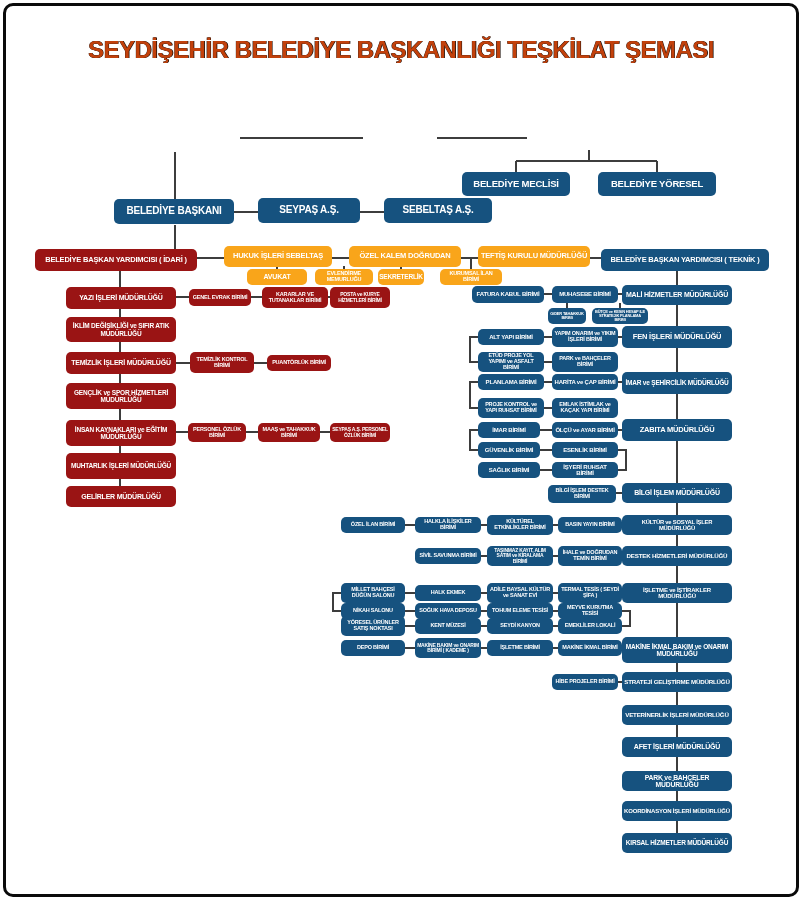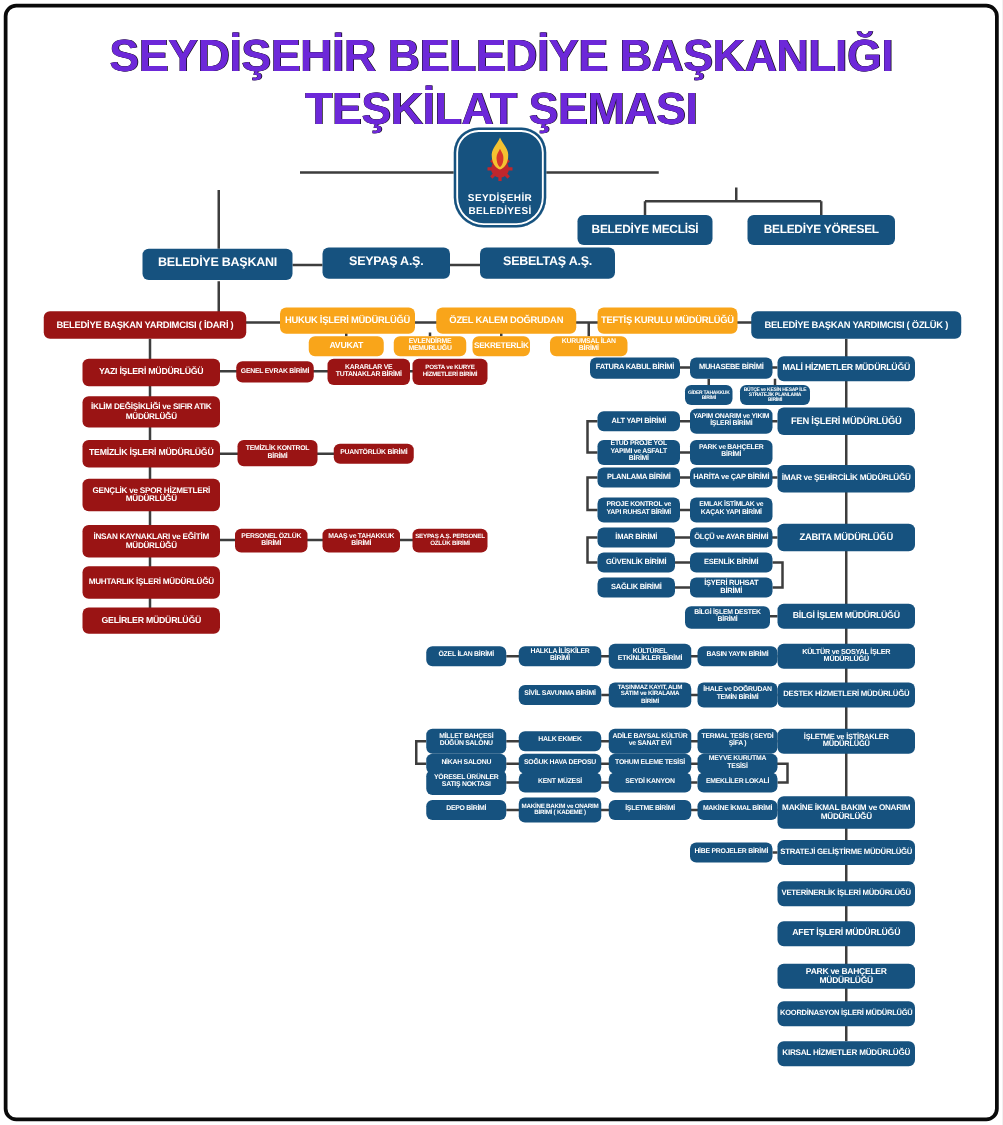--- a/index.html
+++ b/index.html
@@ -1,20 +1,20 @@
 <!DOCTYPE html>
 <html style="--blue: #16527F; --red: #9A1414; --orange: #F9A51A;"><head>
 <meta charset="utf-8">
 <style>
   html,body{margin:0;padding:0;background:#e8e8e8;}
   #canvas{position:relative;width:802px;height:900px;background:#ffffff;overflow:hidden;
           font-family:"Liberation Sans","DejaVu Sans",sans-serif;}
   #frame{position:absolute;inset:3px;border:3px solid #0a0a0a;border-radius:10px;pointer-events:none;z-index:5;}
-  #title{position:absolute;left:0;top:24px;width:100%;text-align:center;font-size:36px;font-weight:bold;
-         letter-spacing:-0.5px;color:#6d28d9;text-shadow:0.6px 0 #0d0d0d,-0.3px 0 #0d0d0d;z-index:2;}
+  #title{position:absolute;left:0;top:36px;width:100%;text-align:center;font-size:24px;font-weight:bold;
+         letter-spacing:-0.5px;color:#c2410c;text-shadow:0.6px 0 #0d0d0d,-0.3px 0 #0d0d0d;z-index:2;}
   #wires{position:absolute;left:0;top:0;z-index:1;}
   .node{position:absolute;box-sizing:border-box;display:flex;align-items:center;justify-content:center;
         text-align:center;color:#fff;font-weight:bold;border-radius:5px;line-height:1.08;padding:1px 2px;
         letter-spacing:-0.2px;z-index:2;
         left:calc(var(--x)*1px);top:calc(var(--y)*1px);width:calc(var(--w)*1px);height:calc(var(--h)*1px);
         font-size:calc(var(--fs)*1px);}
   .b{background:var(--blue,#16527F);}
   .r{background:var(--red,#9A1414);}
   .o{background:var(--orange,#F9A51A);}
   #logo{position:absolute;left:363px;top:102px;width:74px;height:80px;background:var(--blue,#16527F);
@@ -47,47 +47,32 @@
       M616 493H622
       M405 525H622
       M481 556H622
       M405 593H622 M341 593H333V611H341
       M405 611H622 M622 611H630V626H622
       M405 626H558
       M405 648H622
       M618 682H622"></path>
   </svg>
 
-  <div id="logo">
-    <svg width="30" height="36" viewBox="0 0 30 36" style="margin-top:7px;">
-      <g stroke="#C0272D" stroke-width="2.6">
-        <line x1="15" y1="16" x2="15" y2="36"></line>
-          <line x1="5" y1="26" x2="25" y2="26"></line>
-        <line x1="8" y1="19" x2="22" y2="33"></line>
-          <line x1="22" y1="19" x2="8" y2="33"></line>
-      </g>
-      <circle cx="15" cy="26" r="7.2" fill="#C0272D"></circle>
-      <path d="M15 1 C18 8 22.5 10 21.5 17 C21 22.5 18.2 25.6 15 26.6 C11.8 25.6 9 22.5 8.5 17 C7.5 10 12 8 15 1 Z" fill="#F4C231"></path>
-      <path d="M15 10 C17 14 18.2 15.2 17.6 19.4 C17.2 22.4 16.1 24 15 24.5 C13.9 24 12.8 22.4 12.4 19.4 C11.8 15.2 13 14 15 10 Z" fill="#D8372A"></path>
-    </svg>
-    <span class="lg-txt" style="margin-top:9px;">SEYDİŞEHİR</span>
-    <span class="lg-txt">BELEDİYESİ</span>
-  </div>
 
   <div class="node b" style="--x:462;--y:172;--w:108;--h:24;--fs:9.5">BELEDİYE MECLİSİ</div>
   <div class="node b" style="--x:598;--y:172;--w:118;--h:24;--fs:9.5">BELEDİYE YÖRESEL</div>
   <div class="node b" style="--x:114;--y:199;--w:120;--h:25;--fs:10">BELEDİYE BAŞKANI</div>
   <div class="node b" style="--x:258;--y:198;--w:102;--h:25;--fs:10">SEYPAŞ A.Ş.</div>
   <div class="node b" style="--x:384;--y:198;--w:108;--h:25;--fs:10">SEBELTAŞ A.Ş.</div>
 
   <div class="node r" style="--x:35;--y:249;--w:162;--h:22;--fs:7.5">BELEDİYE BAŞKAN YARDIMCISI ( İDARİ )</div>
-  <div class="node o" style="--x:224;--y:246;--w:108;--h:21;--fs:7.5">HUKUK İŞLERİ MÜDÜRLÜĞÜ</div>
+  <div class="node o" style="--x:224;--y:246;--w:108;--h:21;--fs:7.5">HUKUK İŞLERİ SEBELTAŞ</div>
   <div class="node o" style="--x:349;--y:246;--w:112;--h:21;--fs:7.5">ÖZEL KALEM DOĞRUDAN</div>
   <div class="node o" style="--x:478;--y:246;--w:112;--h:21;--fs:7.5">TEFTİŞ KURULU MÜDÜRLÜĞÜ</div>
-  <div class="node b" style="--x:601;--y:249;--w:168;--h:22;--fs:7.5">BELEDİYE BAŞKAN YARDIMCISI ( ÖZLÜK )</div>
+  <div class="node b" style="--x:601;--y:249;--w:168;--h:22;--fs:7.5">BELEDİYE BAŞKAN YARDIMCISI ( TEKNİK )</div>
   <div class="node o" style="--x:247;--y:269;--w:60;--h:16;--fs:7">AVUKAT</div>
   <div class="node o" style="--x:315;--y:269;--w:58;--h:16;--fs:5.5">EVLENDİRME MEMURLUĞU</div>
   <div class="node o" style="--x:378;--y:269;--w:46;--h:16;--fs:6.5">SEKRETERLİK</div>
   <div class="node o" style="--x:440;--y:269;--w:62;--h:16;--fs:5.5">KURUMSAL İLAN BİRİMİ</div>
 
   <div class="node r" style="--x:66;--y:287;--w:110;--h:22;--fs:7">YAZI İŞLERİ MÜDÜRLÜĞÜ</div>
   <div class="node r" style="--x:189;--y:289;--w:62;--h:17;--fs:5.5">GENEL EVRAK BİRİMİ</div>
   <div class="node r" style="--x:262;--y:287;--w:66;--h:21;--fs:5.5">KARARLAR VE TUTANAKLAR BİRİMİ</div>
   <div class="node r" style="--x:330;--y:287;--w:60;--h:21;--fs:5">POSTA ve KURYE HİZMETLERİ BİRİMİ</div>
   <div class="node r" style="--x:66;--y:317;--w:110;--h:25;--fs:6.5">İKLİM DEĞİŞİKLİĞİ ve SIFIR ATIK MÜDÜRLÜĞÜ</div>

